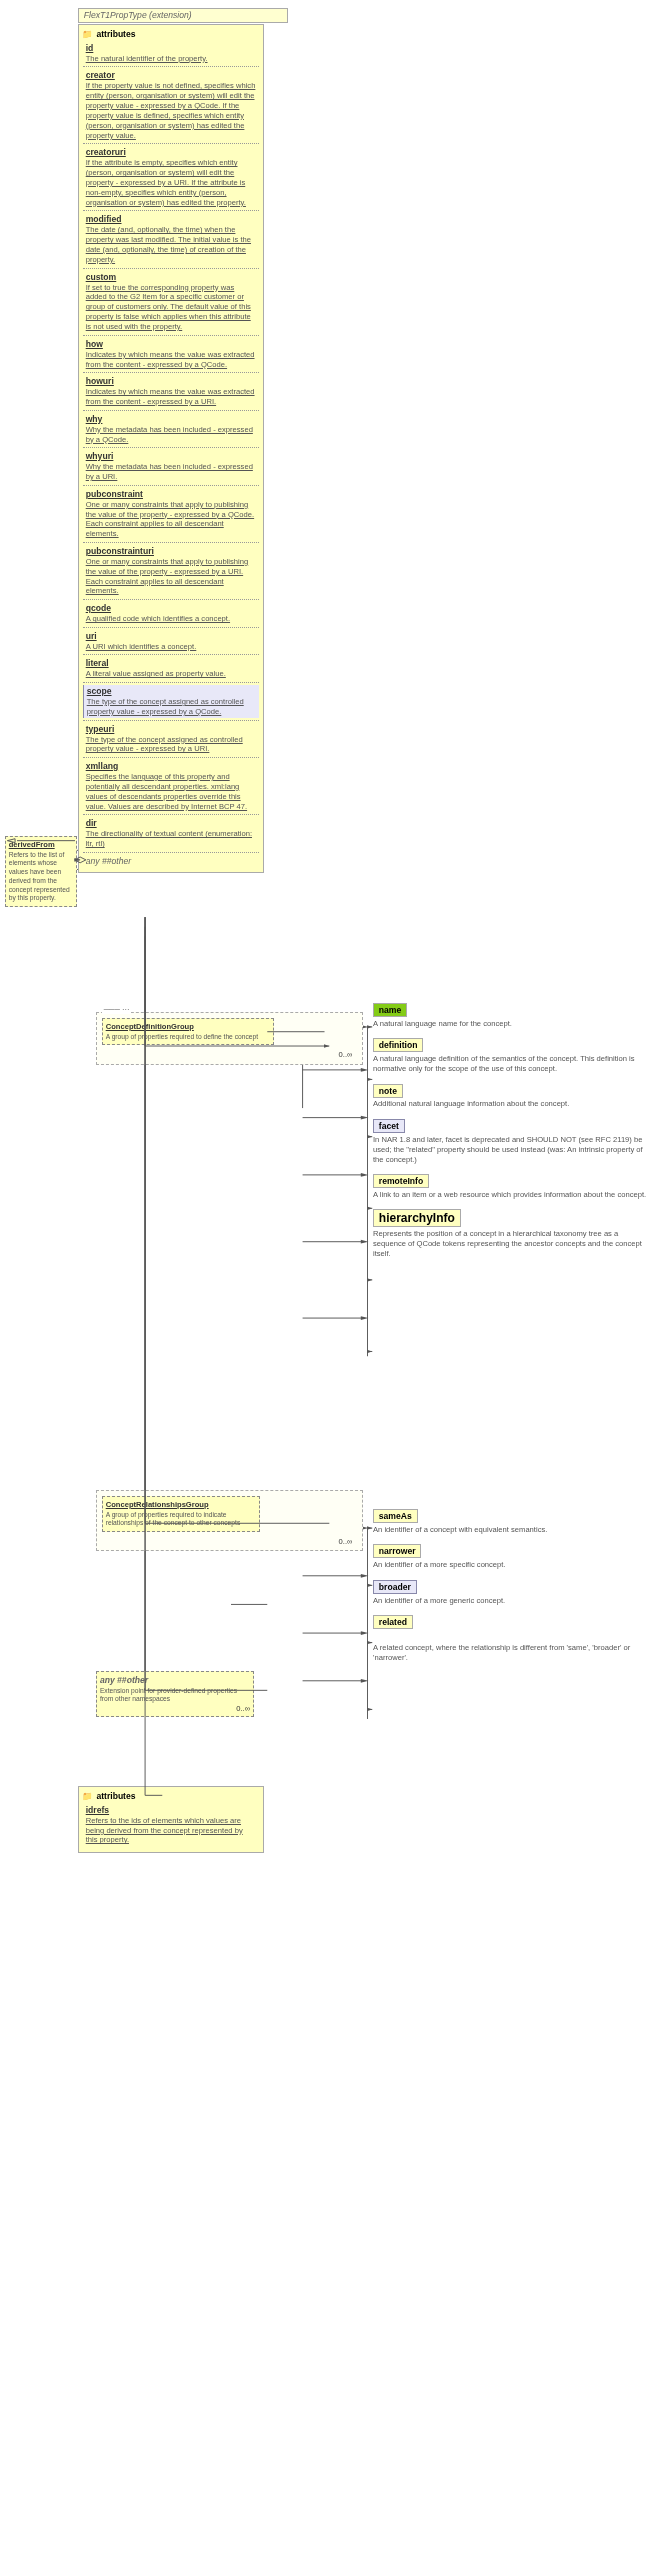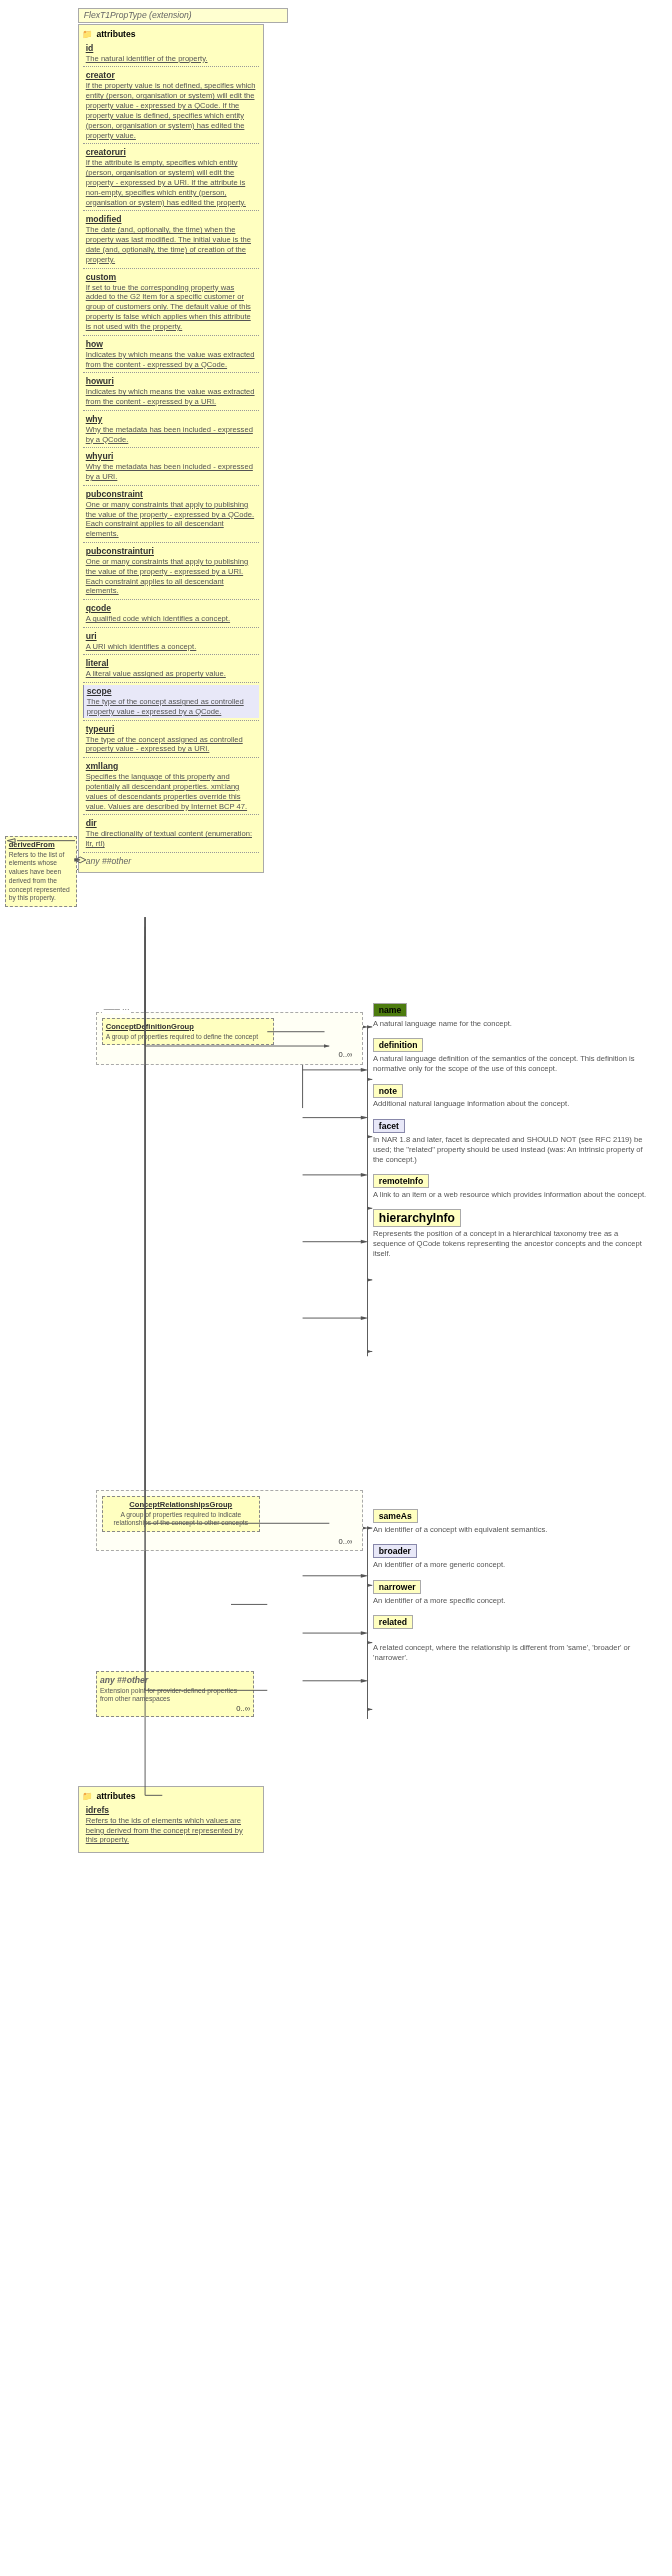--- a/index.html
+++ b/index.html
@@ -268,21 +268,21 @@
 
     <div style="font-size:7.6px; color:#333; text-align:right; margin-right:4.8px;">
       <span>0..∞</span>
     </div>
 
   </div>
 
   <div style="position:absolute; top:1003px; left:373px; width:282px;">
 
     <div style="margin-bottom:9.6px;">
-      <div style="background:#4d7c0f; border:1px solid #aaa; display:inline-block; padding:1px 4.8px; font-size:8.6px; font-weight:bold;">name</div>
+      <div style="background:#84cc16; border:1px solid #aaa; display:inline-block; padding:1px 4.8px; font-size:8.6px; font-weight:bold;">name</div>
       <div style="font-size:7.6px; color:#555; line-height:1.3; margin-top:1.9px; max-width:277px;">A natural language name for the concept.</div>
     </div>
 
     <div style="margin-bottom:9.6px;">
       <div style="background:#ffffc0; border:1.9px solid #aaa; display:inline-block; padding:1px 4.8px; font-size:8.6px; font-weight:bold;">definition</div>
       <div style="font-size:7.6px; color:#555; line-height:1.3; margin-top:1.9px; max-width:277px;">A natural language definition of the semantics of the concept. This definition is normative only for the scope of the use of this concept.</div>
     </div>
 
     <div style="margin-bottom:9.6px;">
       <div style="background:#ffffc0; border:1px solid #aaa; display:inline-block; padding:1px 4.8px; font-size:8.6px; font-weight:bold;">note</div>
@@ -301,46 +301,46 @@
 
     <div style="margin-bottom:9.6px;">
       <div style="background:#ffffc0; border:1px solid #aaa; display:inline-block; padding:1px 4.8px; font-size:12px; font-weight:bold;">hierarchyInfo</div>
       <div style="font-size:7.6px; color:#555; line-height:1.3; margin-top:1.9px; max-width:277px;">Represents the position of a concept in a hierarchical taxonomy tree as a sequence of QCode tokens representing the ancestor concepts and the concept itself.</div>
     </div>
 
   </div>
 
   <div style="position:absolute; top:1490px; left:96px; width:267px; border:1px dashed #aaa; background:#fffff5; padding:4.8px;">
 
-    <div style="background:#ffffc0; border:1px dashed #888; padding:2.9px; width:158px; margin-bottom:4.8px;text-align:center;">
+    <div style="background:#ffffc0; border:1px dashed #888; padding:2.9px; width:158px; margin-bottom:4.8px;">
       <div style="font-size:7.6px; font-weight:bold; color:#333; text-decoration:underline;">ConceptRelationshipsGroup</div>
       <div style="font-size:6.7px; color:#555; line-height:1.3; margin-top:1.9px;">A group of properties required to indicate relationships of the concept to other concepts</div>
     </div>
 
     <div style="font-size:7.6px; color:#333; text-align:right; margin-right:4.8px;">
       <span>0..∞</span>
     </div>
 
   </div>
 
   <div style="position:absolute; top:1509px; left:373px; width:282px;">
 
     <div style="margin-bottom:9.6px;">
       <div style="background:#ffffc0; border:1px solid #aaa; display:inline-block; padding:1px 4.8px; font-size:8.6px; font-weight:bold;">sameAs</div>
       <div style="font-size:7.6px; color:#555; line-height:1.3; margin-top:1.9px; max-width:277px;">An identifier of a concept with equivalent semantics.</div>
     </div>
 
     <div style="margin-bottom:9.6px;">
+      <div style="background:#ffffc0; border:1px solid #aaa; display:inline-block; padding:1px 4.8px; font-size:8.6px; font-weight:bold;">narrower</div>
+      <div style="font-size:7.6px; color:#555; line-height:1.3; margin-top:1.9px; max-width:277px;">An identifier of a more specific concept.</div>
+    </div>
+
+    <div style="margin-bottom:9.6px;">
       <div style="background:#e8e8f8; border:1.9px solid #88a; display:inline-block; padding:1px 4.8px; font-size:8.6px; font-weight:bold;">broader</div>
       <div style="font-size:7.6px; color:#555; line-height:1.3; margin-top:1.9px; max-width:277px;">An identifier of a more generic concept.</div>
-    </div>
-
-    <div style="margin-bottom:9.6px;">
-      <div style="background:#ffffc0; border:1px solid #aaa; display:inline-block; padding:1px 4.8px; font-size:8.6px; font-weight:bold;">narrower</div>
-      <div style="font-size:7.6px; color:#555; line-height:1.3; margin-top:1.9px; max-width:277px;">An identifier of a more specific concept.</div>
     </div>
 
     <div style="margin-bottom:9.6px;">
       <div style="background:#ffffc0; border:1px solid #aaa; display:inline-block; padding:1px 4.8px; font-size:8.6px; font-weight:bold;">related</div>
       <div style="font-size:7.6px; color:#555; line-height:1.3; margin-top:14px; max-width:277px;">A related concept, where the relationship is different from 'same', 'broader' or 'narrower'.</div>
     </div>
 
   </div>
 
   <div style="position:absolute; top:1671px; left:96px; width:158px; background:#ffffc0; border:1px dashed #888; padding:2.9px;">

